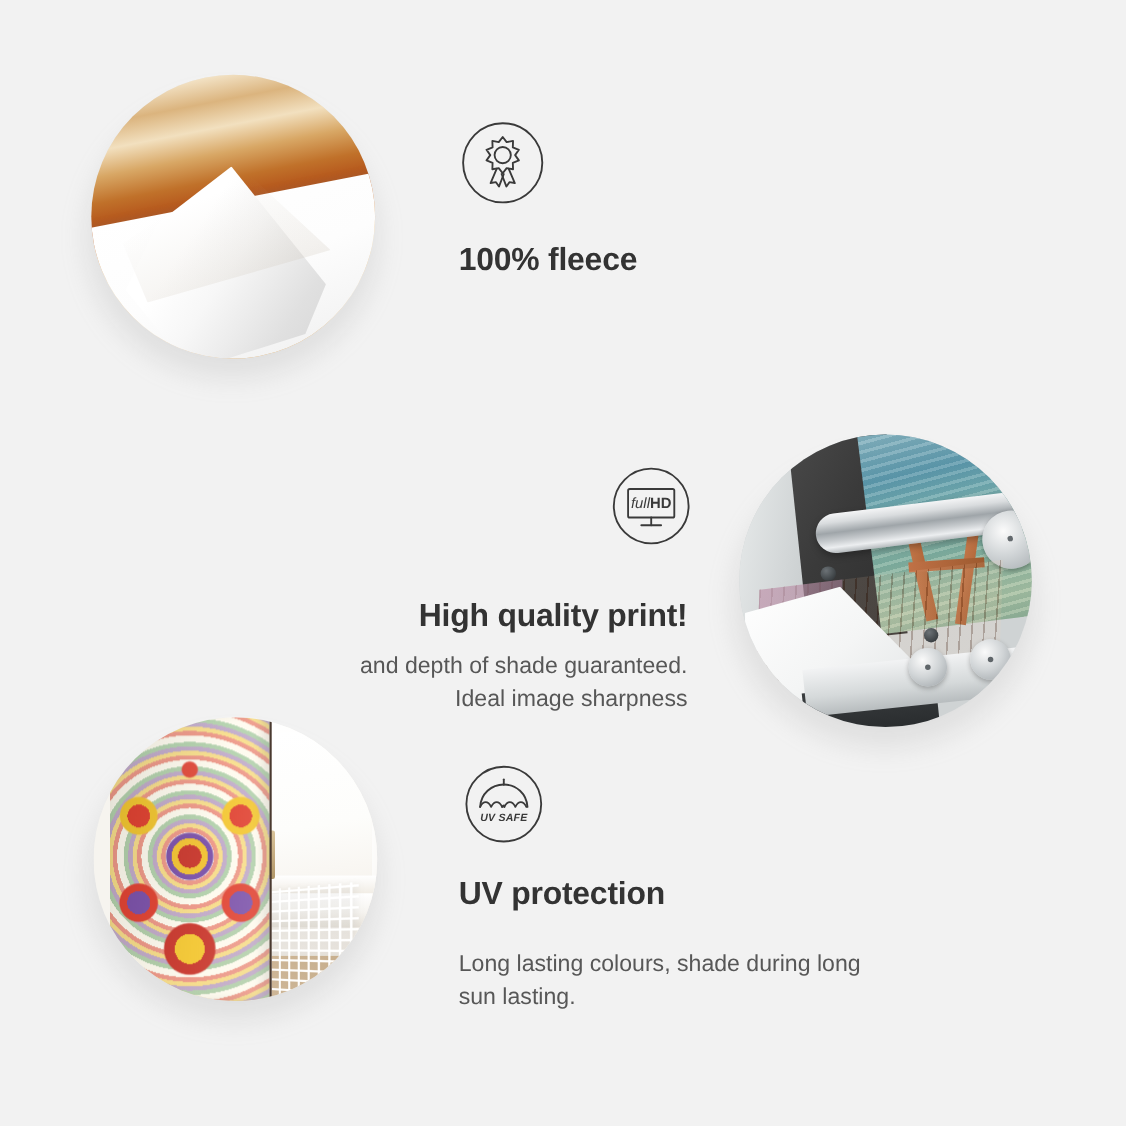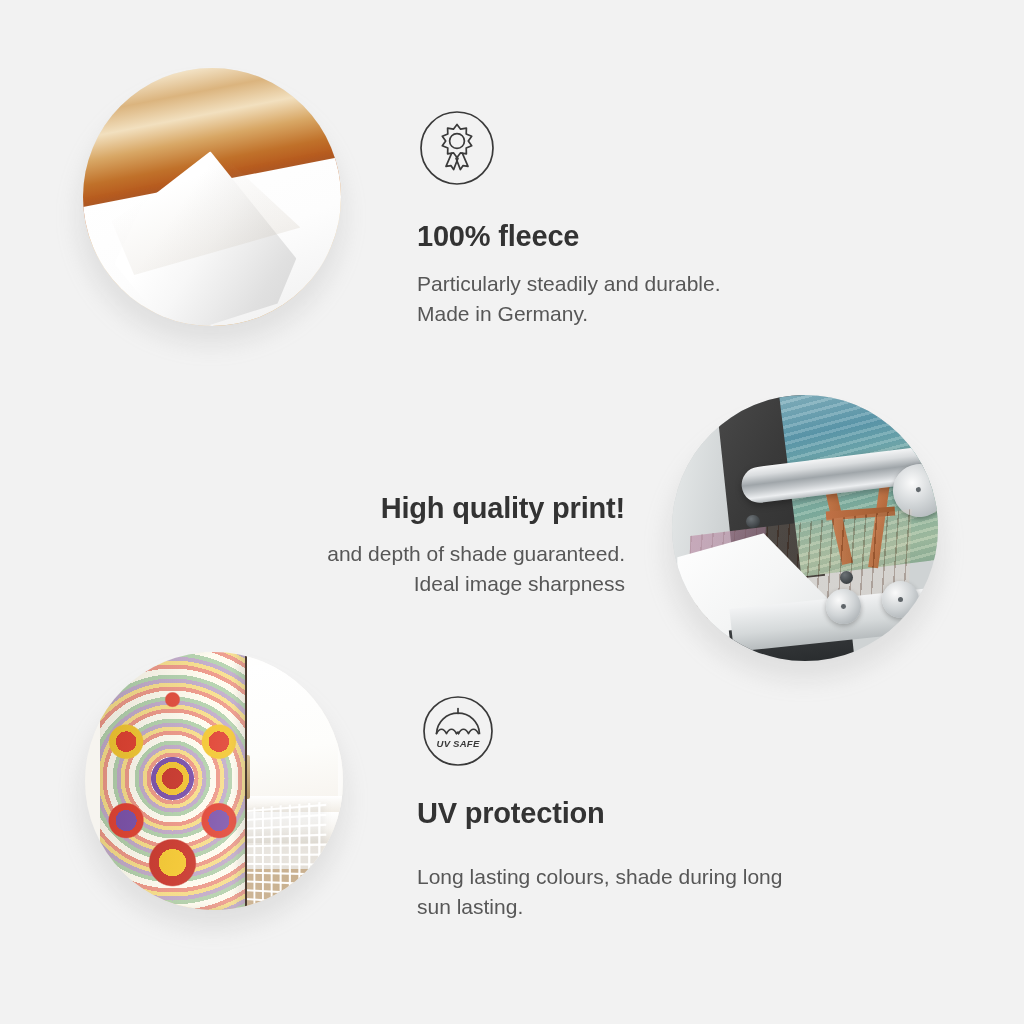--- a/index.html
+++ b/index.html
@@ -280,21 +280,21 @@
     line-height: 30px;
     color: #575757;
     font-weight: normal;
   }
   .f-body .ln { display: block; }
 
   #feature-fleece { left: 417px; top: 220px; width: 440px; text-align: left; }
   #feature-fleece .f-heading { margin-bottom: 16px; }
   #icon-fleece { left: 419px; top: 110px; }
 
-  #feature-print { left: 185px; top: 492px; width: 440px; text-align: right; }
+  #feature-print { left: 185px; top: 544px; width: 440px; text-align: right; }
   #feature-print .f-heading { margin-bottom: 14px; }
   #icon-print { left: 556px; top: 424px; }
 
   #feature-uv { left: 417px; top: 797px; width: 450px; text-align: left; }
   #feature-uv .f-heading { margin-bottom: 32px; }
   #icon-uv { left: 421px; top: 694px; }
 
   .icon-svg { display: block; }
 </style>
 </head>
@@ -319,24 +319,20 @@
                L47.2 38.0 L47.4 43.9 L41.6 42.8 L38 47.5 L34.4 42.8 L28.6 43.9 L28.8 38.0
                L23.3 35.8 L26.7 31.0 L23.3 26.2 L28.8 24.0 L28.6 18.1 L34.4 19.2 Z"></path>
       <circle cx="38" cy="31" r="7.4"></circle>
       <path d="M32.6 43.4 L27.0 56.4 L31.9 55.6 L34.6 59.6 L39.0 48.2"></path>
       <path d="M43.4 43.4 L49.0 56.4 L44.1 55.6 L41.4 59.6 L37.0 48.2"></path>
     </svg>
   </div>
 
   <div class="feature" id="feature-fleece">
     <h2 class="f-heading">100% fleece</h2>
-    <p class="f-body">
-      <span class="ln">Particularly steadily and durable.</span>
-      <span class="ln">Made in Germany.</span>
-    </p>
   </div>
 
   <div class="photo-shadow" id="shadow-printer"></div>
   <div class="photo-circle" id="circle-printer">
     <div class="printer-art">
       <div class="pr-leftpanel"></div>
       <div class="pr-darkbody"></div>
       <div class="pr-print-sea"></div>
       <div class="pr-chair-a"></div>
       <div class="pr-chair-b"></div>
@@ -350,20 +346,29 @@
       <div class="pr-whitefold"></div>
       <div class="pr-darkfoot"></div>
       <div class="pr-bottombar"></div>
       <div class="pr-wheel" id="pr-wheel-1"></div>
       <div class="pr-wheel" id="pr-wheel-2"></div>
       <div class="pr-knob" id="pr-knob-1"></div>
       <div class="pr-knob" id="pr-knob-2"></div>
     </div>
   </div>
 
+  <div class="f-icon-wrap" id="icon-print">
+    <svg class="icon-svg" width="72" height="72" viewBox="0 0 72 72" fill="none" stroke="#3a3a3a" stroke-width="1.7" stroke-linejoin="round" stroke-linecap="round">
+      <circle cx="36" cy="36" r="34"></circle>
+      <rect x="15" y="20.5" width="42" height="26" rx="1.5"></rect>
+      <path d="M36 46.5 L36 53.5"></path>
+      <path d="M27 53.5 L45 53.5"></path>
+      <text x="36" y="37.5" text-anchor="middle" stroke="none" fill="#3a3a3a" font-family="'Liberation Sans', sans-serif" font-size="13.5" font-style="italic">full<tspan font-style="normal" font-weight="bold">HD</tspan></text>
+    </svg>
+  </div>
 
   <div class="feature" id="feature-print">
     <h2 class="f-heading">High quality print!</h2>
     <p class="f-body">
       <span class="ln">and depth of shade guaranteed.</span>
       <span class="ln">Ideal image sharpness</span>
     </p>
   </div>
 
   <div class="photo-shadow" id="shadow-room"></div>

